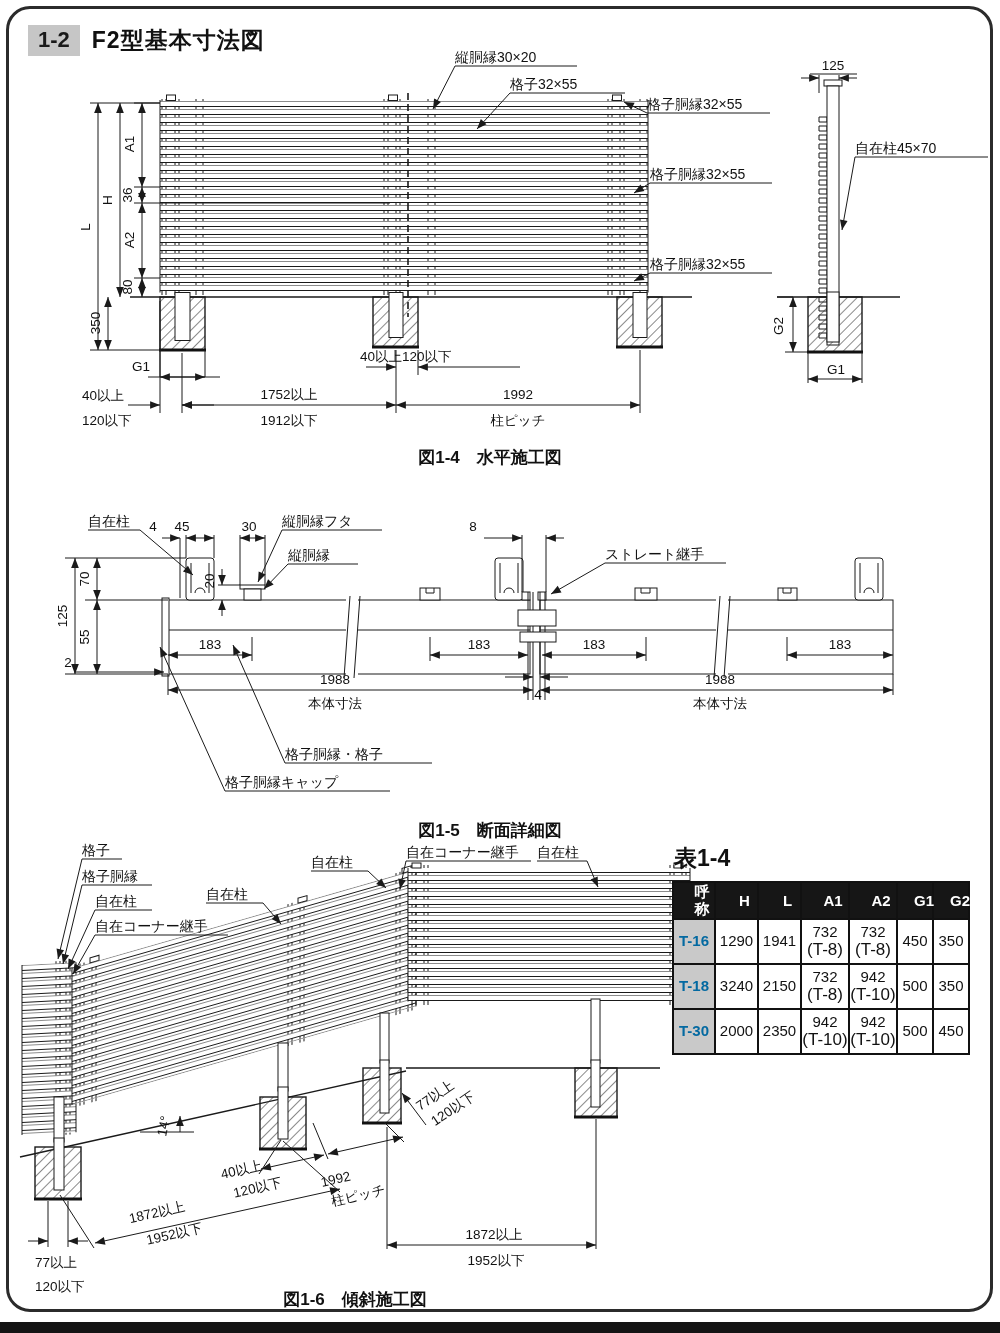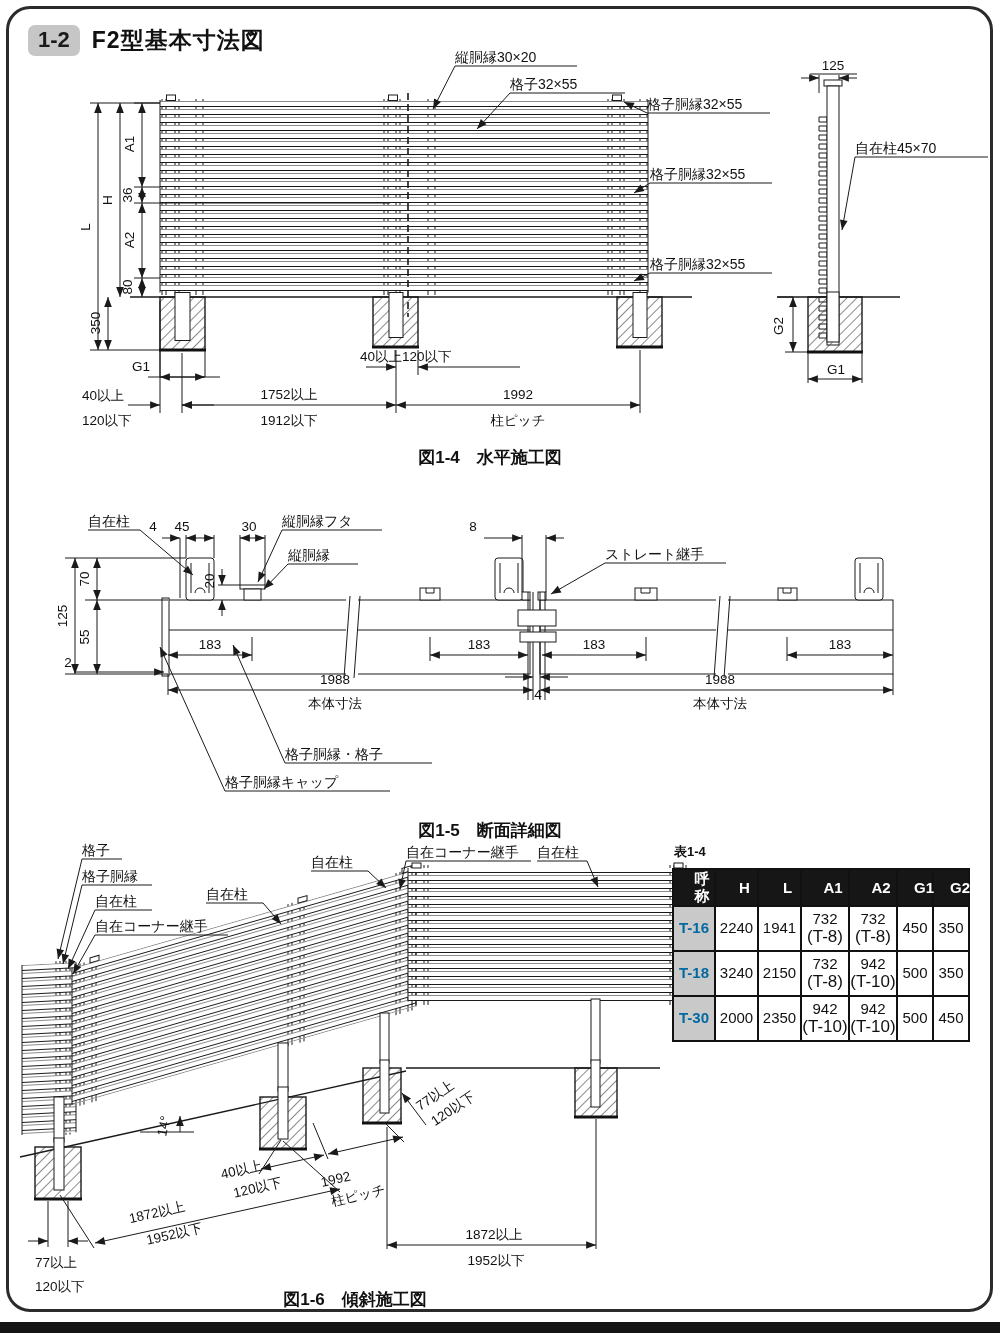--- a/index.html
+++ b/index.html
@@ -3,36 +3,36 @@
 <meta charset="utf-8">
 <style>
   html,body{margin:0;padding:0;background:#fff;}
   .page{position:relative;width:1000px;height:1333px;background:#fff;overflow:hidden;
         font-family:"Liberation Sans","DejaVu Sans",sans-serif;color:#111;}
   .frame{position:absolute;left:6px;top:6px;width:981px;height:1300px;
          border:3px solid #2b2b2b;border-radius:24px;}
   .bottombar{position:absolute;left:0;right:0;bottom:0;height:11px;background:#141414;}
   .page-header{position:absolute;left:28px;top:25px;display:flex;align-items:center;gap:12px;}
   .badge{background:#c6c6c6;color:#1a1a1a;font-size:22px;font-weight:bold;
-         padding:3px 10px;line-height:1.1;border-radius:7px;}
+         padding:3px 10px;line-height:1.1;}
   .ptitle{font-size:23px;font-weight:bold;letter-spacing:1px;}
   svg{position:absolute;overflow:visible;}
   svg text{fill:#111;font-size:13.5px;font-family:"Liberation Sans","DejaVu Sans",sans-serif;}
   svg text.lb{font-size:14px;}
   svg text.cp{font-size:17px;font-weight:bold;}
   .d{stroke:#1a1a1a;stroke-width:1;fill:none;}
   .dth{stroke:#1a1a1a;stroke-width:1.4;fill:none;}
   .w{fill:#fff;stroke:#1a1a1a;stroke-width:1;}
   .ft{fill:url(#hatch);stroke:#1a1a1a;stroke-width:1.4;}
   .fb{stroke:#111;stroke-width:3;fill:none;}
   .pn{fill:url(#slats);stroke:none;}
   .dash{stroke:#1a1a1a;stroke-width:1.6;fill:none;stroke-dasharray:7 4;}
   
   .tbl-wrap{position:absolute;left:672px;top:843px;width:296px;}
-  .tbl-title{font-size:13px;font-weight:bold;margin:0 0 7px 2px;}
+  .tbl-title{font-size:23px;font-weight:bold;margin:0 0 7px 2px;}
   table.spec{border-collapse:collapse;width:296px;table-layout:fixed;}
   table.spec th,table.spec td{border:2px solid #111;text-align:center;vertical-align:middle;
       font-size:15px;padding:0;line-height:1.15;}
   table.spec thead th{background:#161616;color:#fff;font-weight:bold;height:25px;padding-left:16px;}
   table.spec thead th.corner{background:#161616;}
   table.spec tbody th{background:#c9c9c9;color:#0369a1;font-weight:bold;}
   table.spec tbody tr{height:45px;}
   .cell2 span{display:block;}
   .cell2 .note{font-size:17px;}
 </style>
@@ -440,21 +440,21 @@
           <th>L</th>
           <th>A1</th>
           <th>A2</th>
           <th>G1</th>
           <th>G2</th>
         </tr>
       </thead>
       <tbody>
         <tr>
           <th>T-16</th>
-          <td>2240</td>
+          <td>1290</td>
           <td>1941</td>
           <td class="cell2">
             <span>732</span>
             <span class="note">(T-8)</span>
           </td>
           <td class="cell2">
             <span>732</span>
             <span class="note">(T-8)</span>
           </td>
           <td>450</td>

